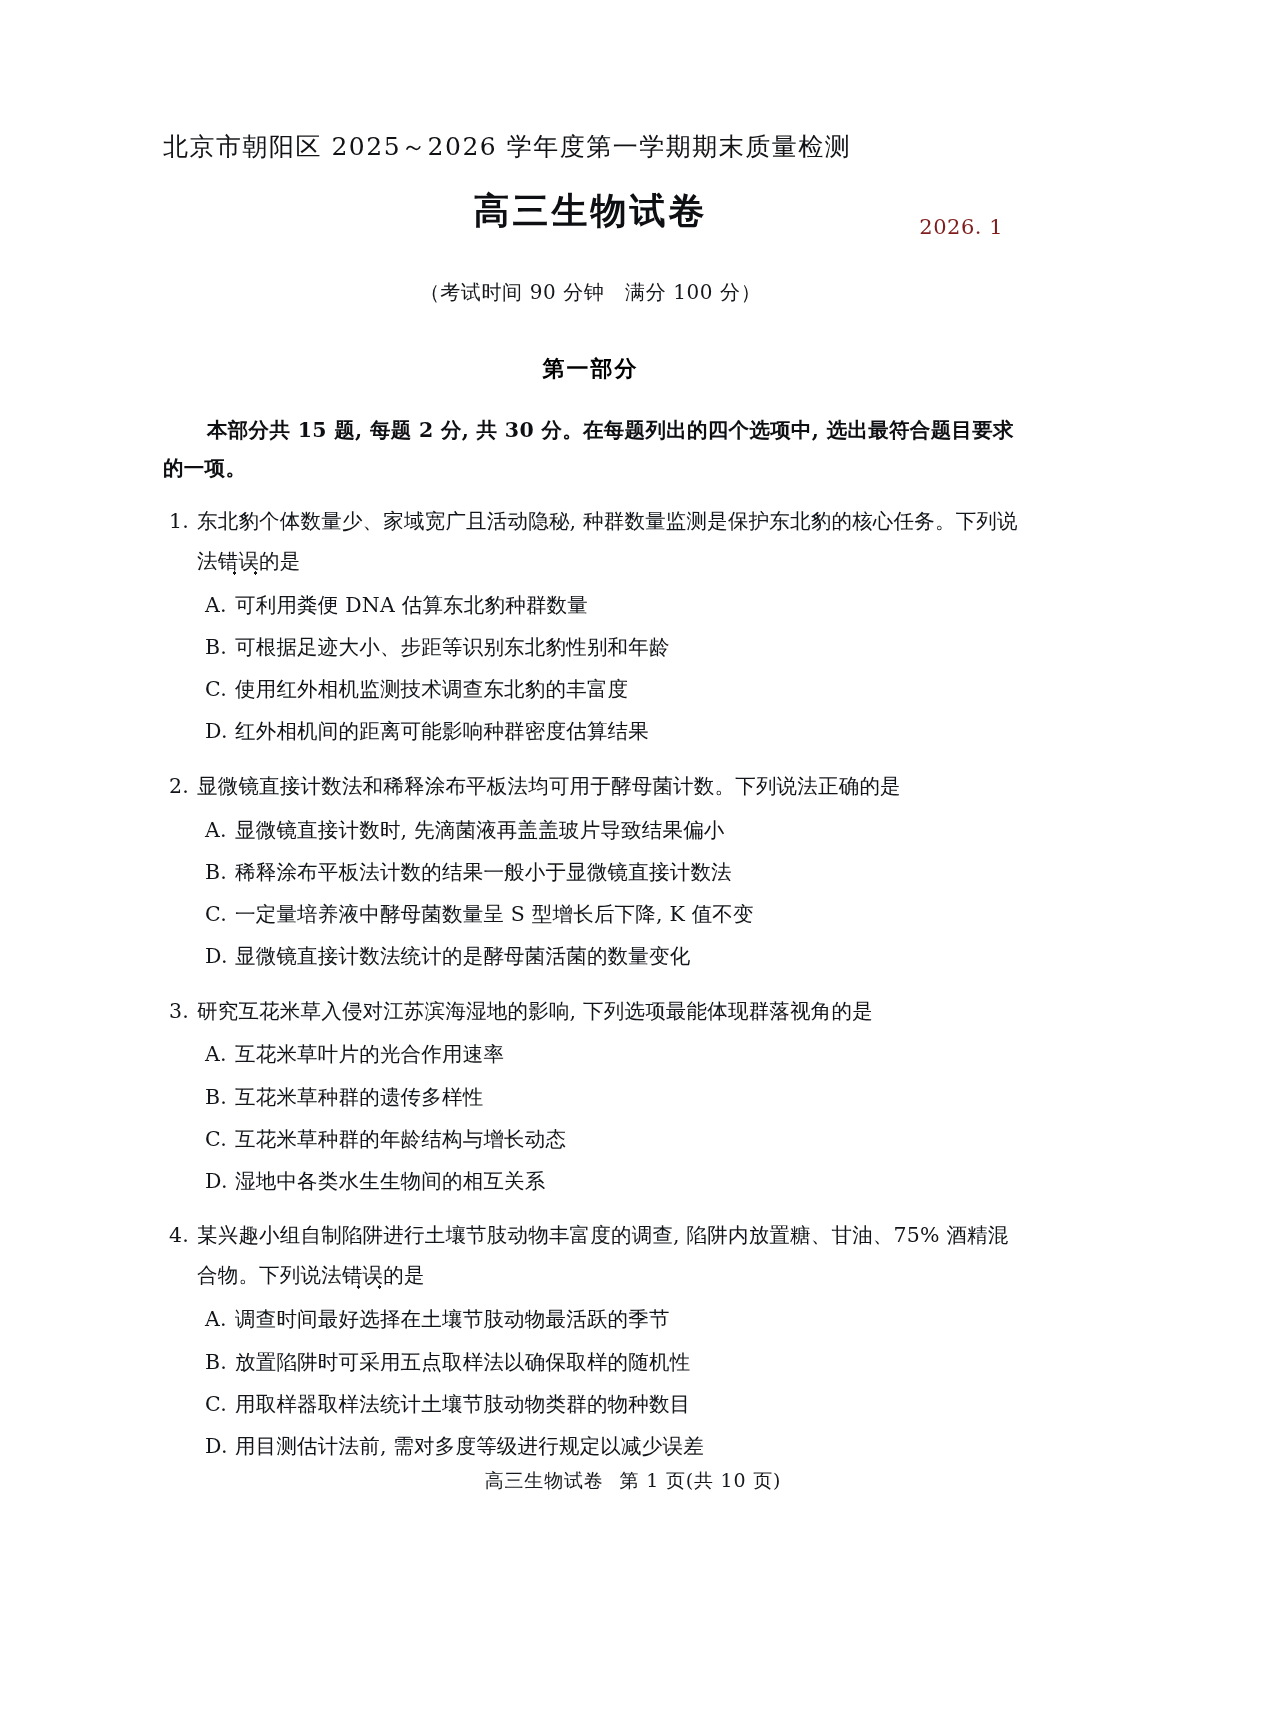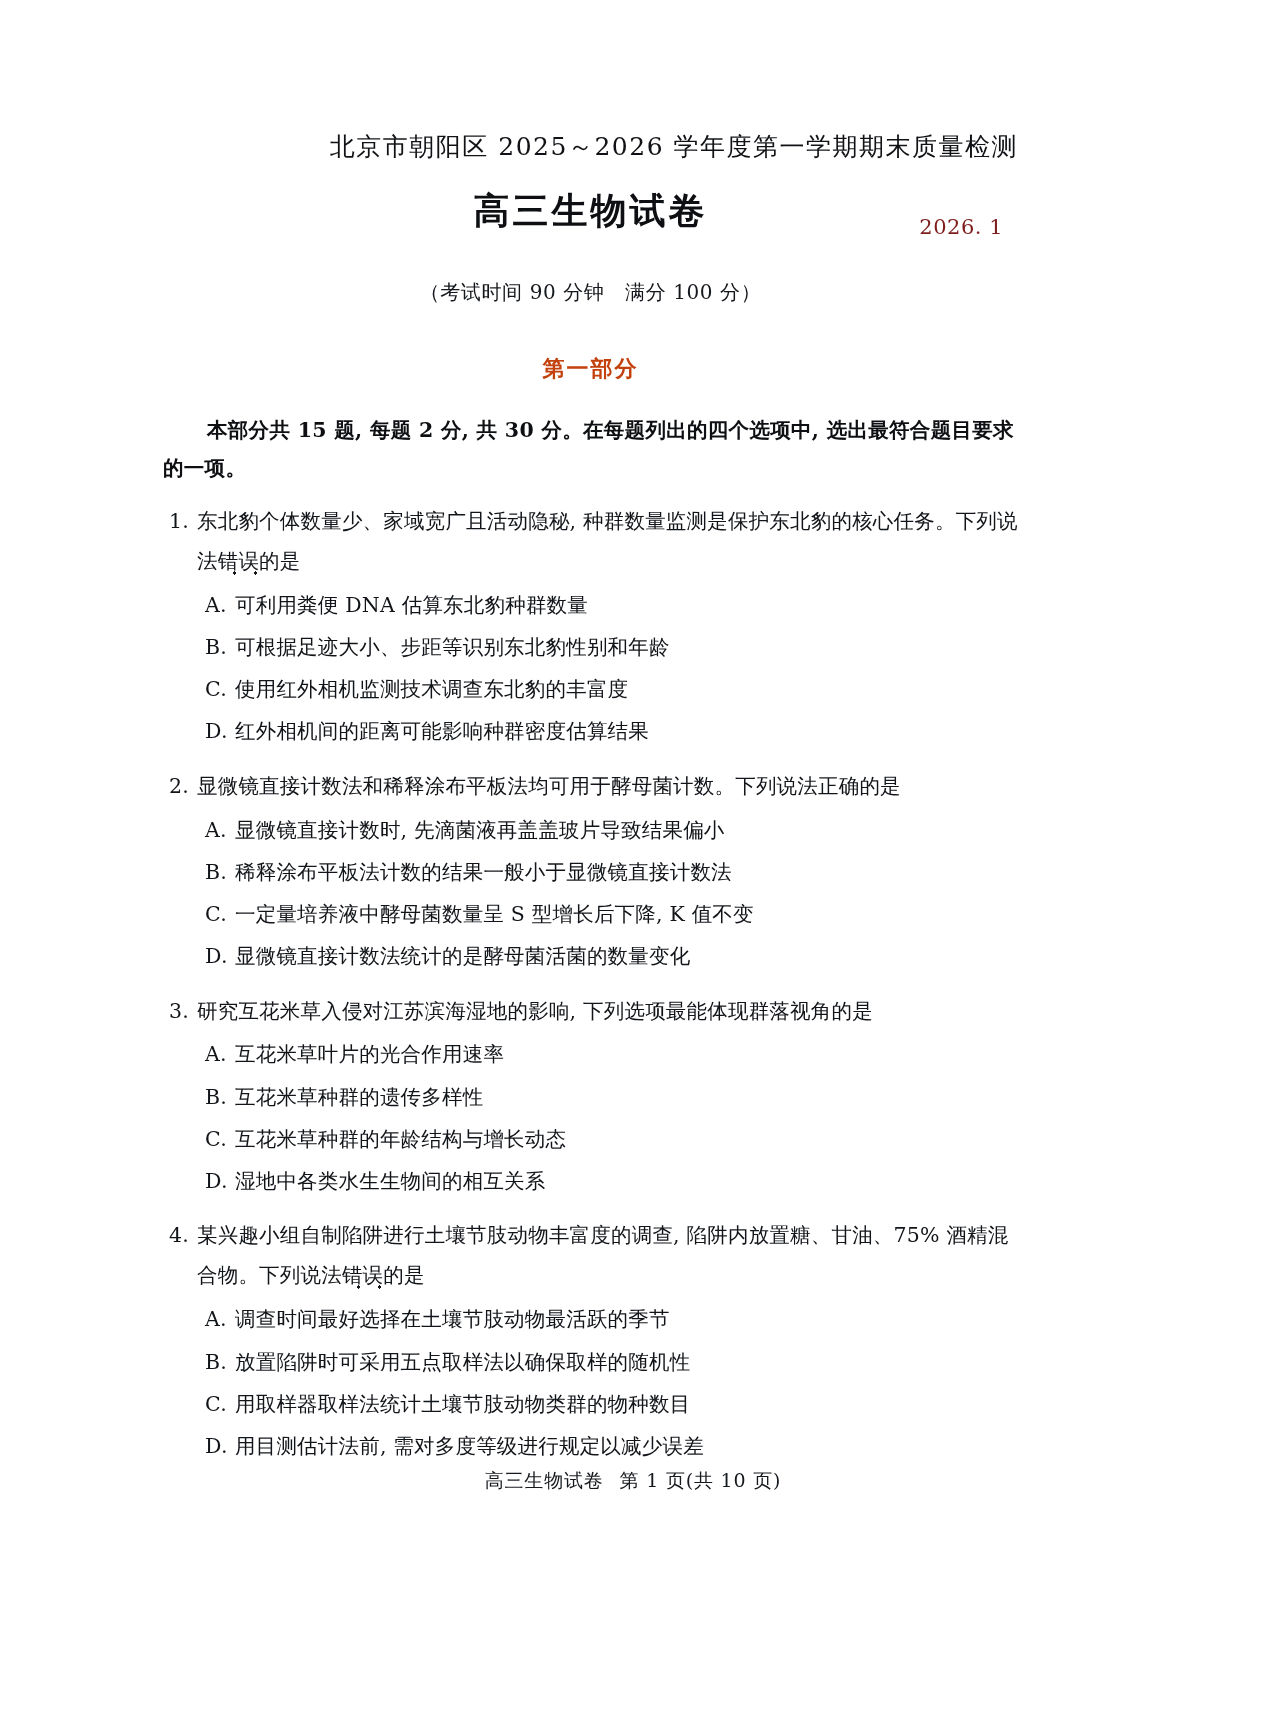--- a/index.html
+++ b/index.html
@@ -25,21 +25,21 @@
   }
   .content {
     position: absolute;
     left: 163px;
     top: 130px;
     width: 855px;
   }
 
   
   .doc-title-line {
-    text-align: right;
+    text-align: left;
     font-size: 25px;
     letter-spacing: 1.5px;
     font-weight: 500;
     color: #101215;
     white-space: nowrap;
   }
   .title-row {
     position: relative;
     margin-top: 26px;
     height: 54px;
@@ -67,21 +67,21 @@
     margin-top: 36px;
     letter-spacing: 0.6px;
     color: #14171b;
   }
   .section-heading {
     text-align: center;
     font-size: 22px;
     font-weight: 700;
     margin-top: 48px;
     letter-spacing: 2px;
-    color: #c2410c;
+    color: #000000;
   }
   .instructions {
     margin-top: 28px;
     font-size: 20.5px;
     line-height: 1.85;
     text-indent: 44px;
     font-weight: 700;
     color: #0d0f12;
     letter-spacing: 0.3px;
   }

